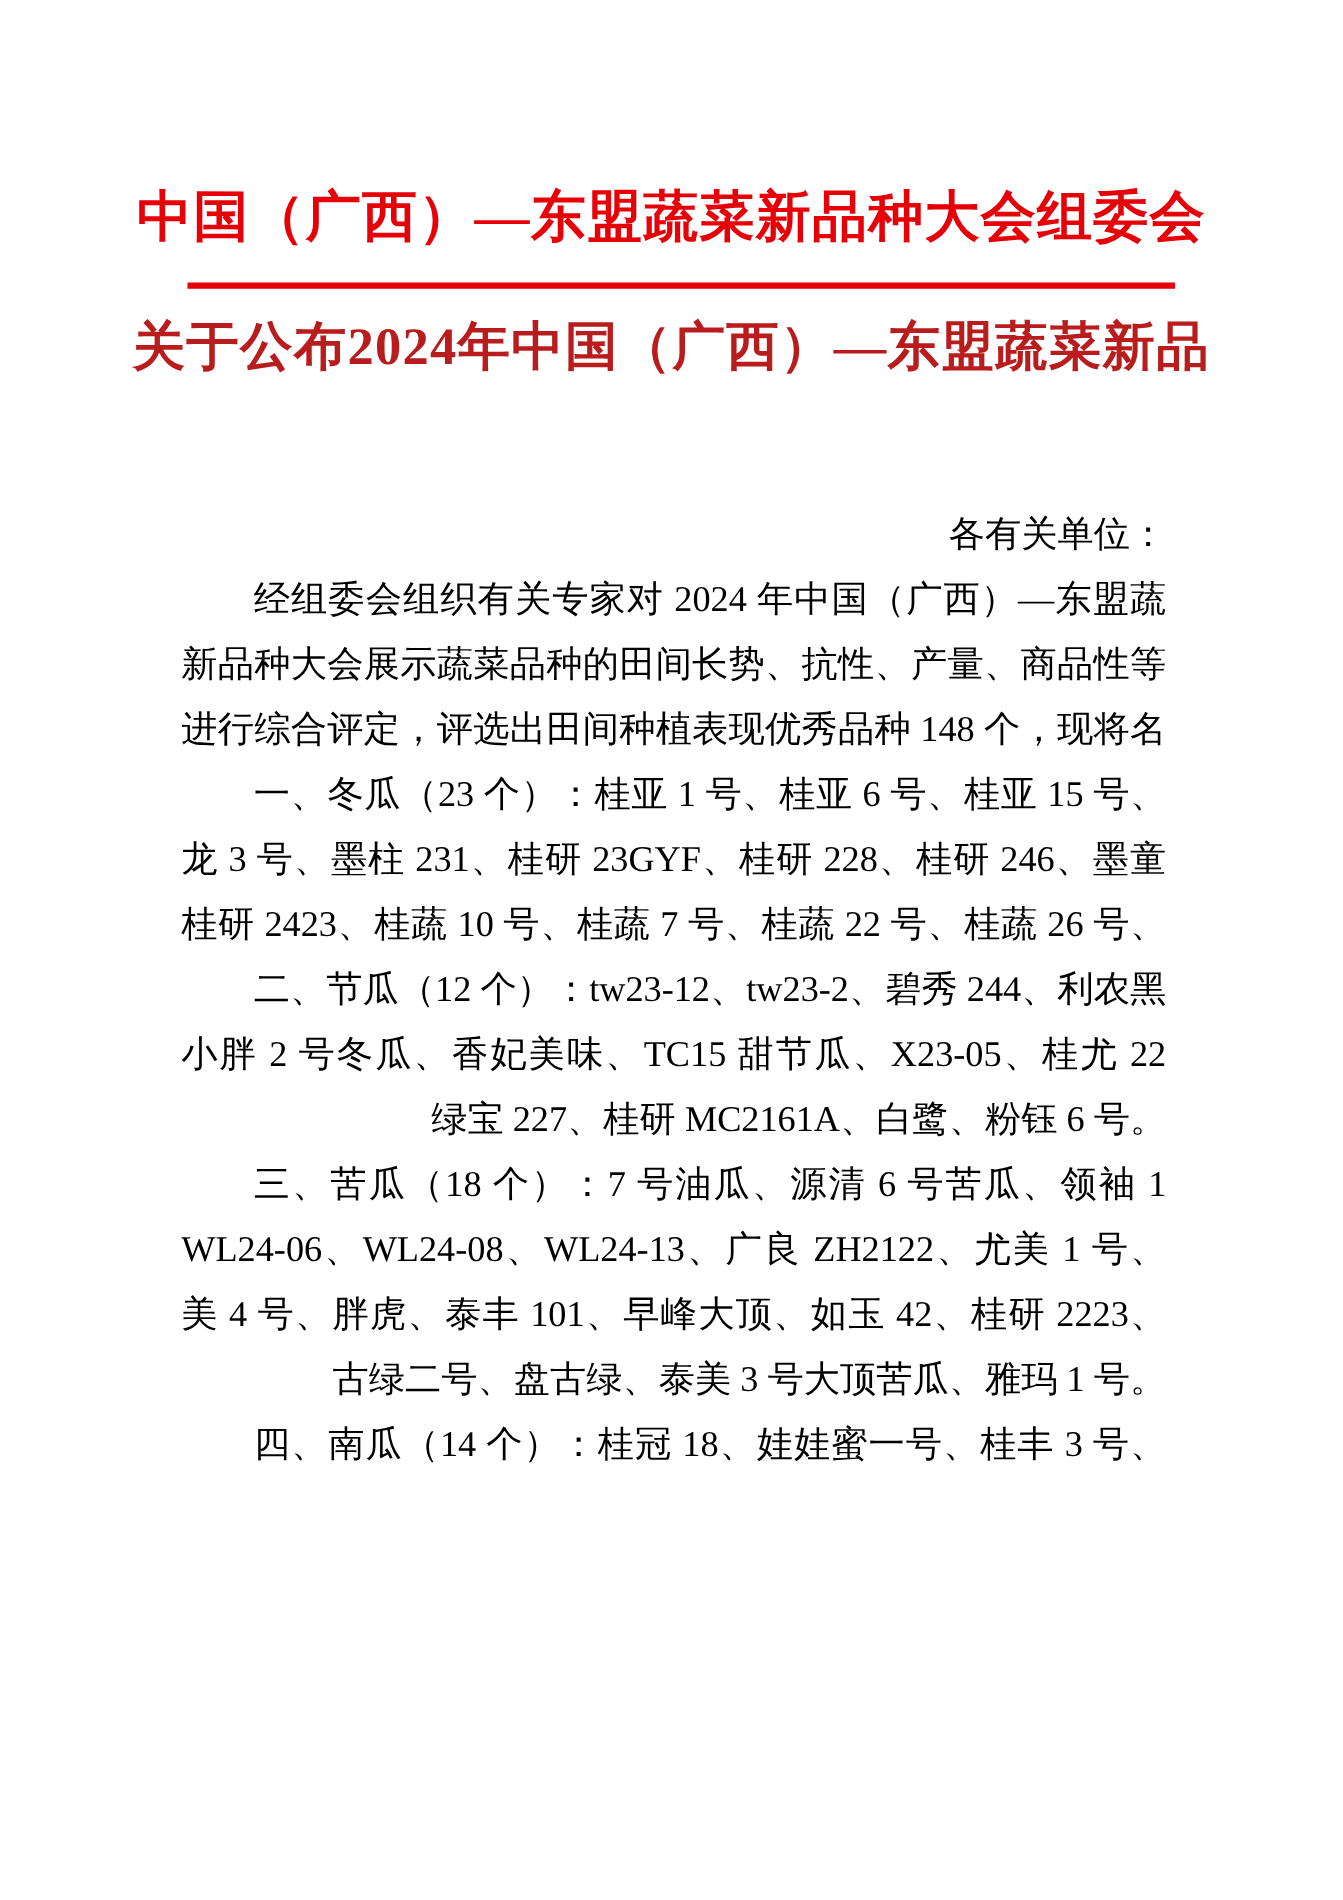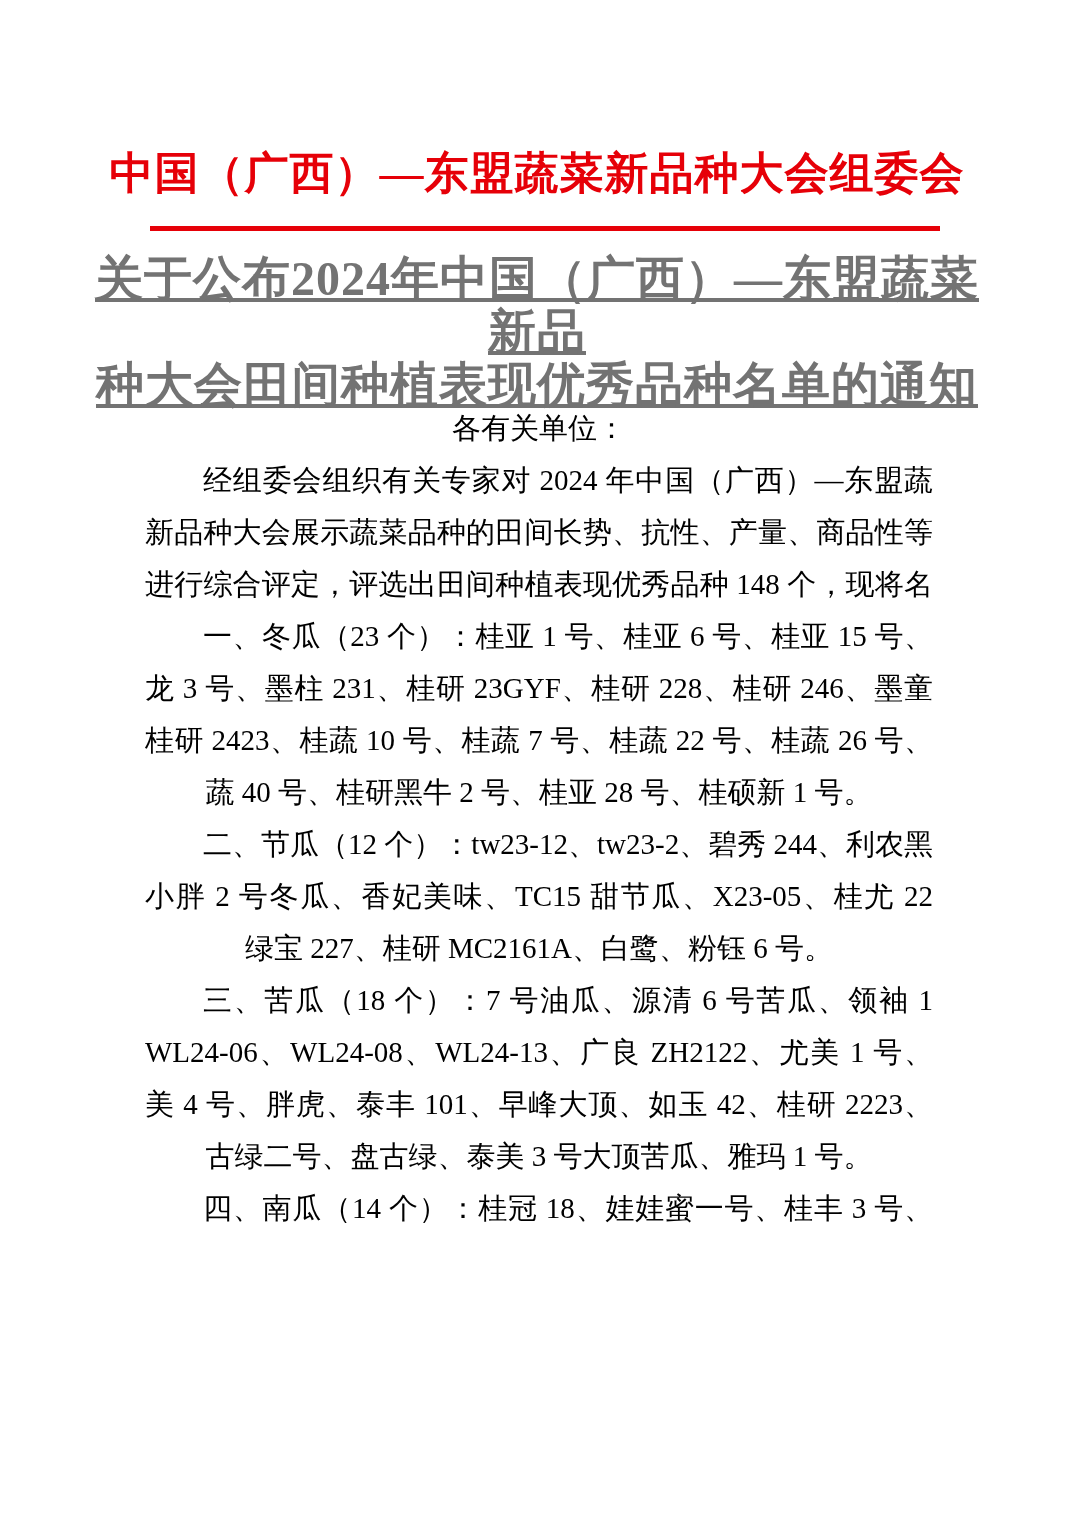--- a/index.html
+++ b/index.html
@@ -35,39 +35,38 @@
     width: 790px;
     height: 5px;
     background: #e60008;
   }
   .doc-title {
     position: absolute;
     top: 252px;
     left: 75px;
     width: 924px;
     text-align: center;
-    font-size: 48px;
+    font-size: 42px;
     font-weight: bold;
     line-height: 53px;
-    color: #737373;
+    color: #b91c1c;
     letter-spacing: 1px;
-    text-decoration: underline;
   }
   .body-block {
     position: absolute;
     top: 402px;
     left: 145px;
     width: 788px;
     font-size: 29px;
   }
   .bline {
     height: 52px;
     line-height: 52px;
     overflow: hidden;
-    text-align: center;
+    text-align: right;
   }
   .bline.j {
     text-align: justify;
     text-align-last: justify;
   }
   .bline.ind {
     text-indent: 58px;
   }
   .lead {
     font-weight: normal;
@@ -77,32 +76,30 @@
 <body>
 
 <div class="page">
 
   <div class="org-header">中国（广西）—东盟蔬菜新品种大会组委会</div>
 
   <div class="red-rule"></div>
 
   <div class="doc-title">
     <div>关于公布2024年中国（广西）—东盟蔬菜新品</div>
-    <div>种大会田间种植表现优秀品种名单的通知</div>
   </div>
 
   <div class="body-block">
     <div class="bline"><span class="lead"></span><span>各有关单位：</span></div>
     <div class="bline j ind"><span class="lead"></span><span>经组委会组织有关专家对 2024 年中国（广西）—东盟蔬菜</span></div>
     <div class="bline j"><span class="lead"></span><span>新品种大会展示蔬菜品种的田间长势、抗性、产量、商品性等</span></div>
     <div class="bline j"><span class="lead"></span><span>进行综合评定，评选出田间种植表现优秀品种 148 个，现将名</span></div>
     <div class="bline j ind"><span class="lead">一、冬瓜（23 个）：</span><span>桂亚 1 号、桂亚 6 号、桂亚 15 号、利</span></div>
     <div class="bline j"><span class="lead"></span><span>龙 3 号、墨柱 231、桂研 23GYF、桂研 228、桂研 246、墨童 222、</span></div>
     <div class="bline j"><span class="lead"></span><span>桂研 2423、桂蔬 10 号、桂蔬 7 号、桂蔬 22 号、桂蔬 26 号、桂</span></div>
-    <div class="bline"><span class="lead"></span><span>蔬 40 号、桂研黑牛 2 号、桂亚 28 号、桂硕新 1 号。</span></div>
     <div class="bline j ind"><span class="lead">二、节瓜（12 个）：</span><span>tw23-12、tw23-2、碧秀 244、利农黑</span></div>
     <div class="bline j"><span class="lead"></span><span>小胖 2 号冬瓜、香妃美味、TC15 甜节瓜、X23-05、桂尤 22 号、</span></div>
     <div class="bline"><span class="lead"></span><span>绿宝 227、桂研 MC2161A、白鹭、粉钰 6 号。</span></div>
     <div class="bline j ind"><span class="lead">三、苦瓜（18 个）：</span><span>7 号油瓜、源清 6 号苦瓜、领袖 1 号、</span></div>
     <div class="bline j"><span class="lead"></span><span>WL24-06、WL24-08、WL24-13、广良 ZH2122、尤美 1 号、尤</span></div>
     <div class="bline j"><span class="lead"></span><span>美 4 号、胖虎、泰丰 101、早峰大顶、如玉 42、桂研 2223、阿</span></div>
     <div class="bline"><span class="lead"></span><span>古绿二号、盘古绿、泰美 3 号大顶苦瓜、雅玛 1 号。</span></div>
     <div class="bline j ind"><span class="lead">四、南瓜（14 个）：</span><span>桂冠 18、娃娃蜜一号、桂丰 3 号、江</span></div>
   </div>
 

